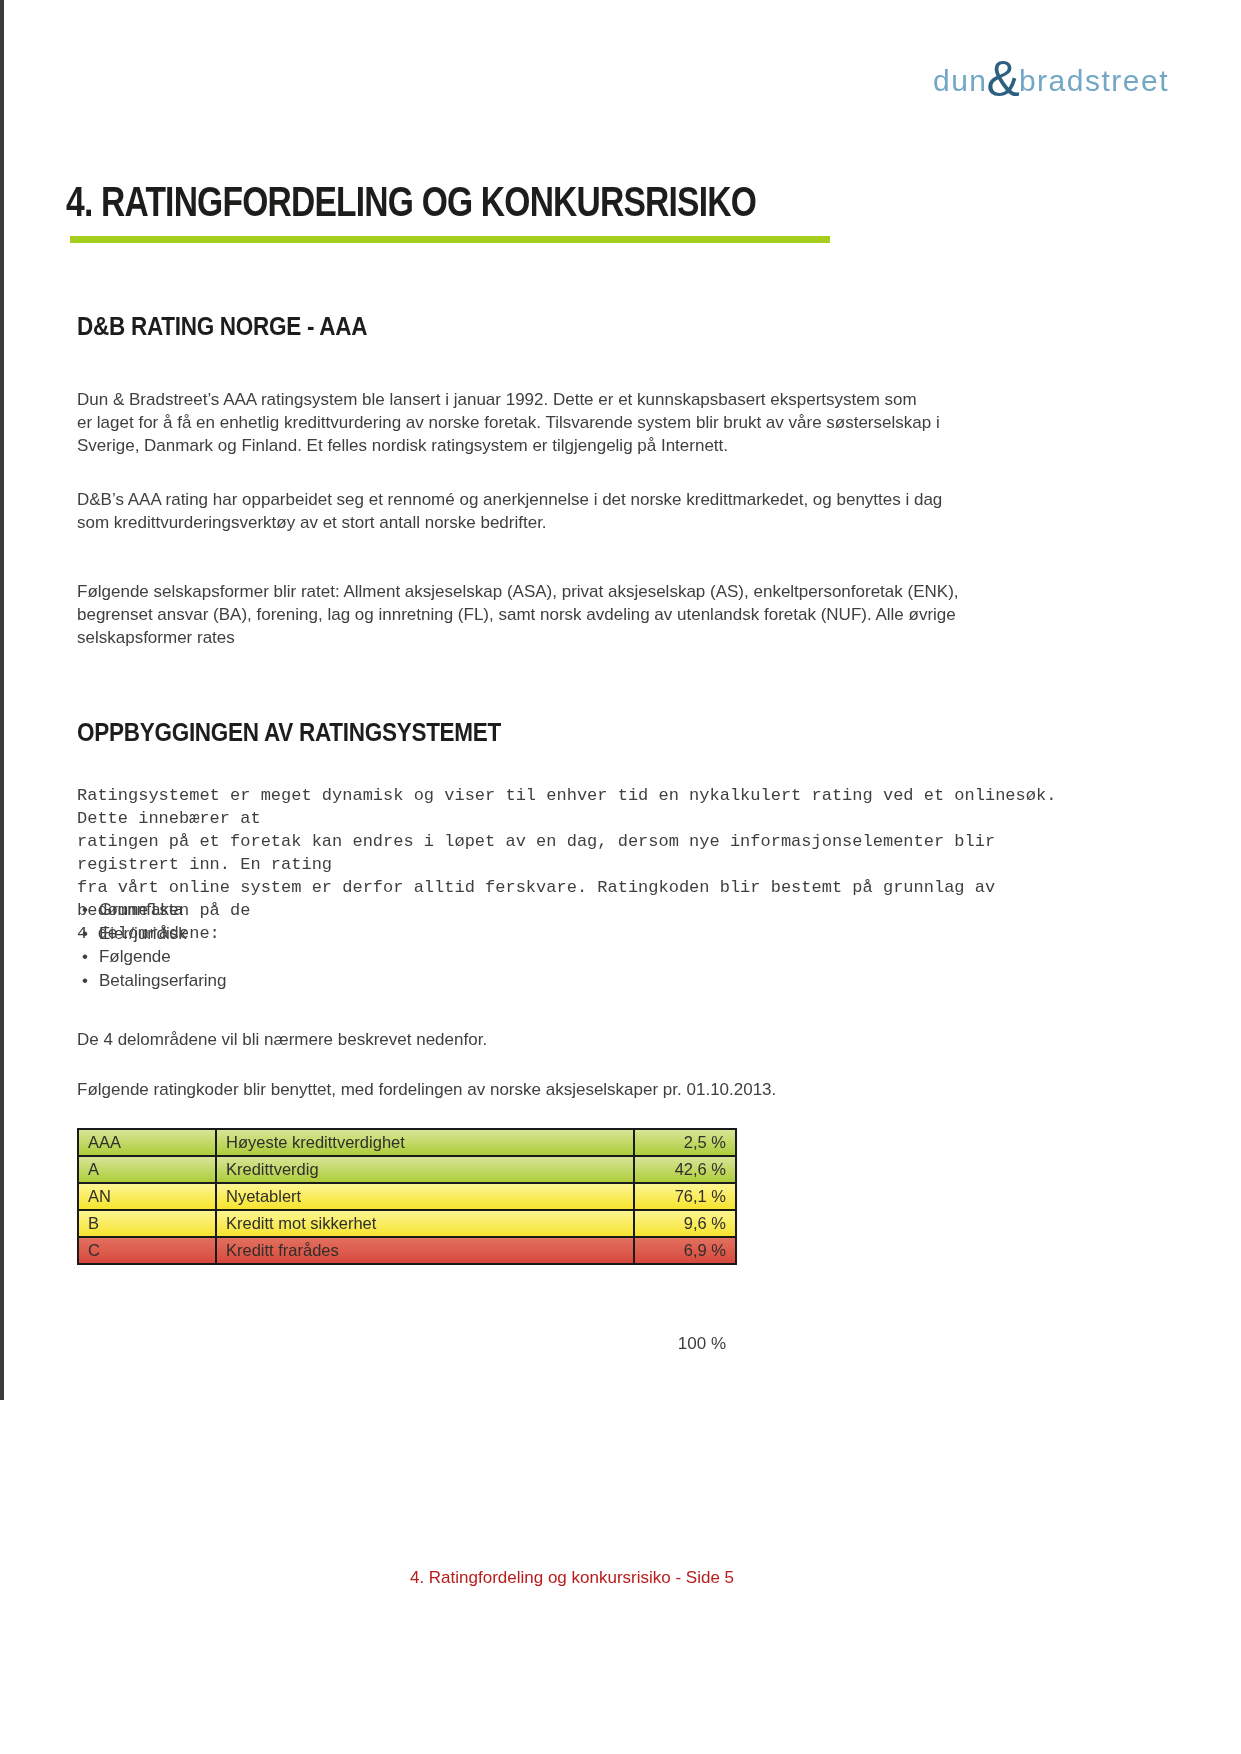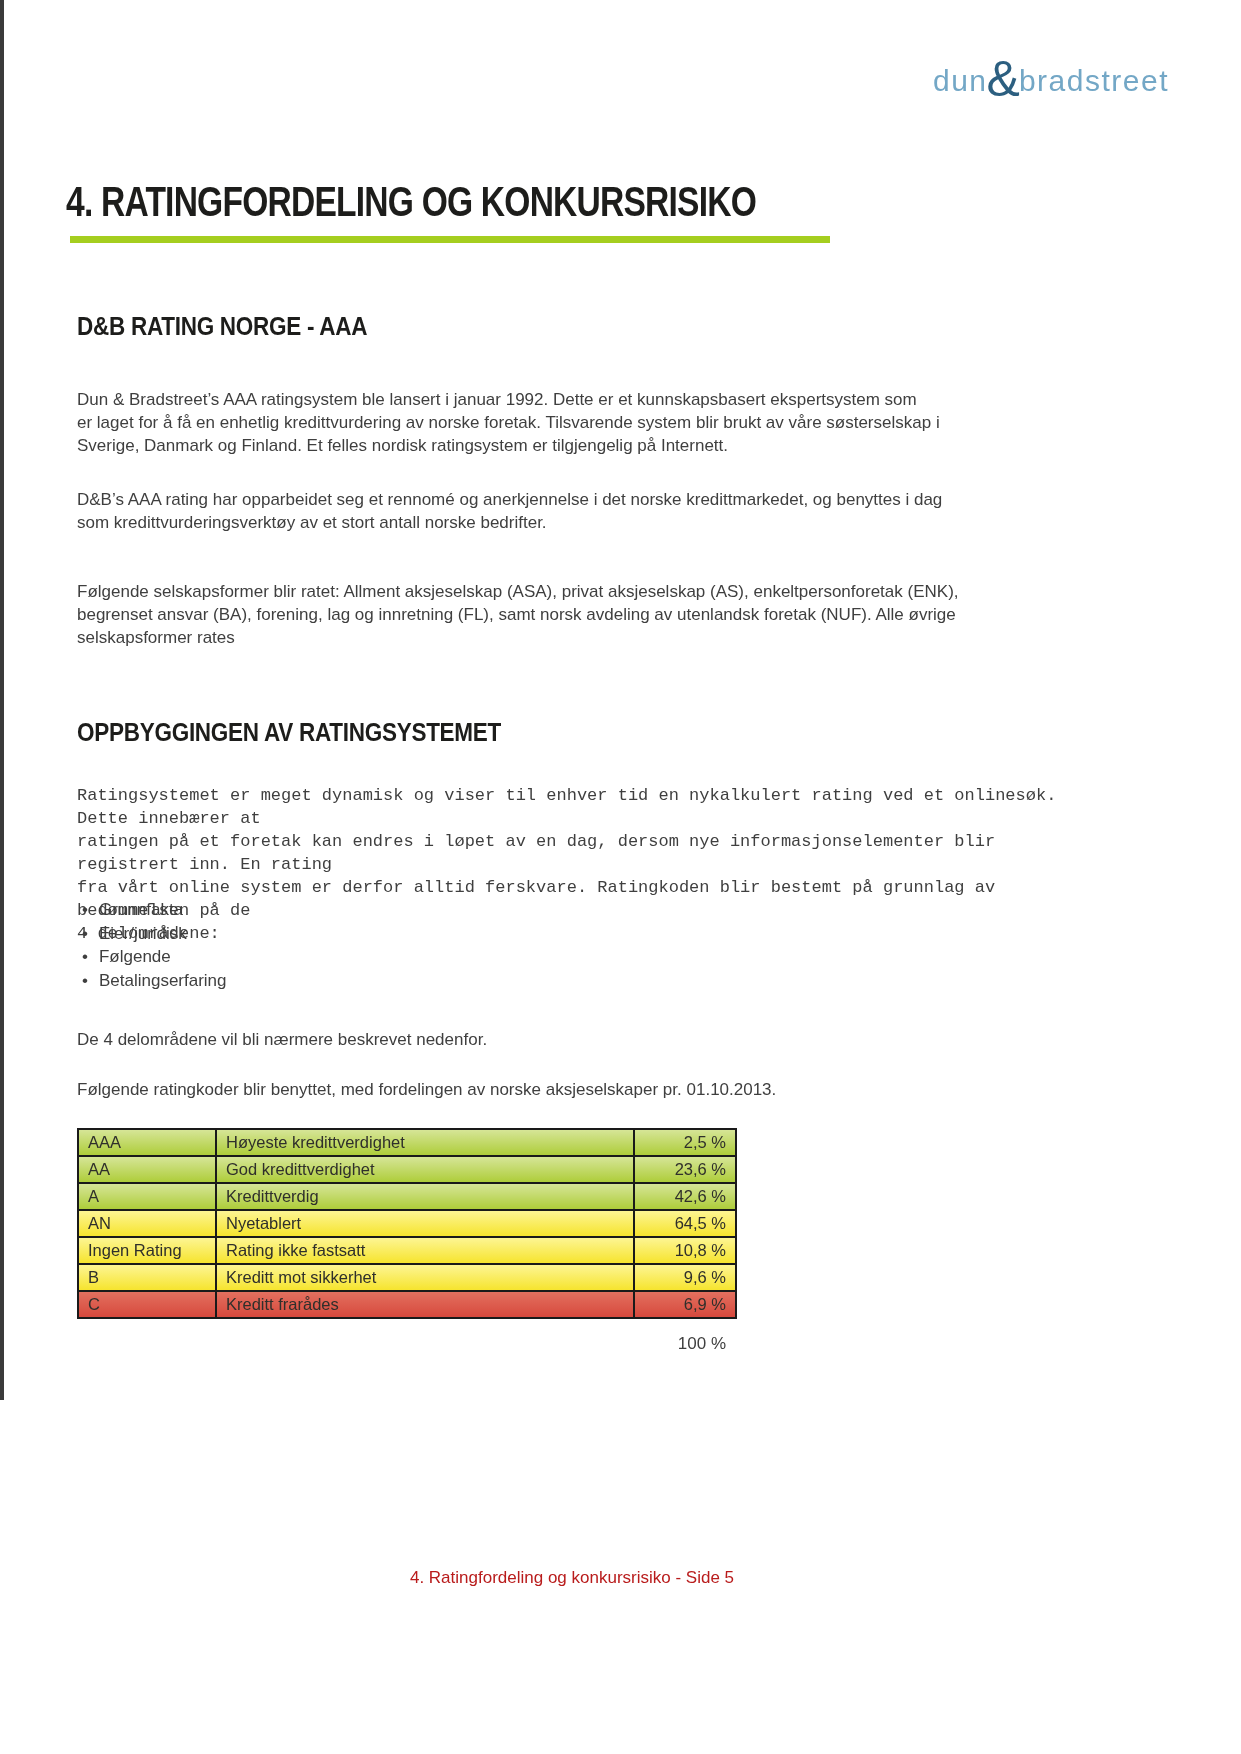--- a/index.html
+++ b/index.html
@@ -141,38 +141,28 @@
 
 <table class="rating-table">
   <tbody>
 
   <tr class="tone-green">
       <td class="code">AAA</td>
       <td class="desc">Høyeste kredittverdighet</td>
       <td class="pct">2,5 %</td>
     </tr>
       <tr class="tone-green">
-      <td class="code">AA</td>
-      <td class="desc">God kredittverdighet</td>
-      <td class="pct">23,6 %</td>
-    </tr>
-      <tr class="tone-green">
       <td class="code">A</td>
       <td class="desc">Kredittverdig</td>
       <td class="pct">42,6 %</td>
     </tr>
       <tr class="tone-yellow">
       <td class="code">AN</td>
       <td class="desc">Nyetablert</td>
-      <td class="pct">64,5 %</td>
-    </tr>
-      <tr class="tone-yellow">
-      <td class="code">Ingen Rating</td>
-      <td class="desc">Rating ikke fastsatt</td>
-      <td class="pct">10,8 %</td>
+      <td class="pct">76,1 %</td>
     </tr>
       <tr class="tone-yellow">
       <td class="code">B</td>
       <td class="desc">Kreditt mot sikkerhet</td>
       <td class="pct">9,6 %</td>
     </tr>
       <tr class="tone-red">
       <td class="code">C</td>
       <td class="desc">Kreditt frarådes</td>
       <td class="pct">6,9 %</td>

